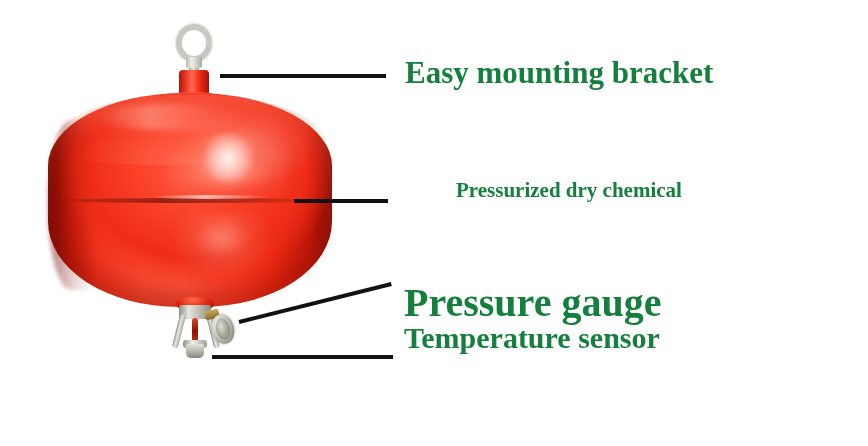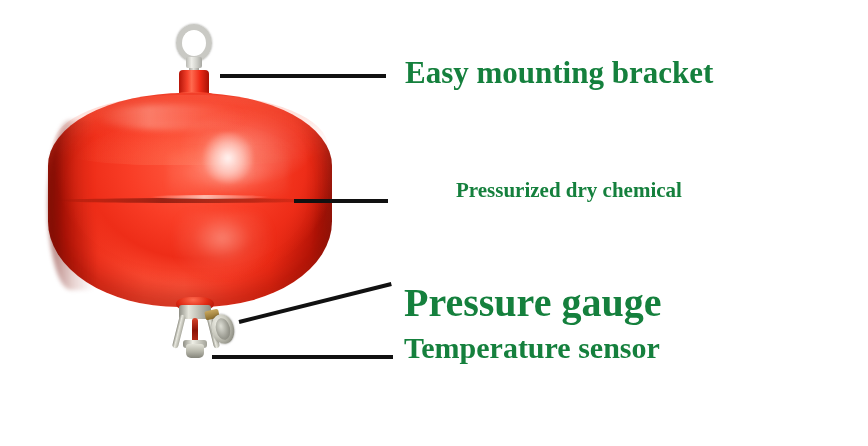--- a/index.html
+++ b/index.html
@@ -324,21 +324,21 @@
     position: absolute;
     font-family: "Liberation Serif", "DejaVu Serif", serif;
     font-weight: bold;
     color: #15803d;
     white-space: nowrap;
     line-height: 1;
   }
   #label-bracket   { left: 405px; top: 57px;  font-size: 31px; }
   #label-chemical  { left: 412px; top: 180px; font-size: 21px; margin-left: 44px; }
   #label-gauge     { left: 404px; top: 283px; font-size: 40px; }
-  #label-sensor    { left: 404px; top: 333px; font-size: 30px; }
+  #label-sensor    { left: 404px; top: 323px; font-size: 30px; }
   #label-activates { left: 404px; top: 394px; font-size: 30px; }
 </style>
 </head>
 <body>
 
 <div id="stage">
 
   <div id="product">
 
     <div class="eye-ring"></div>

